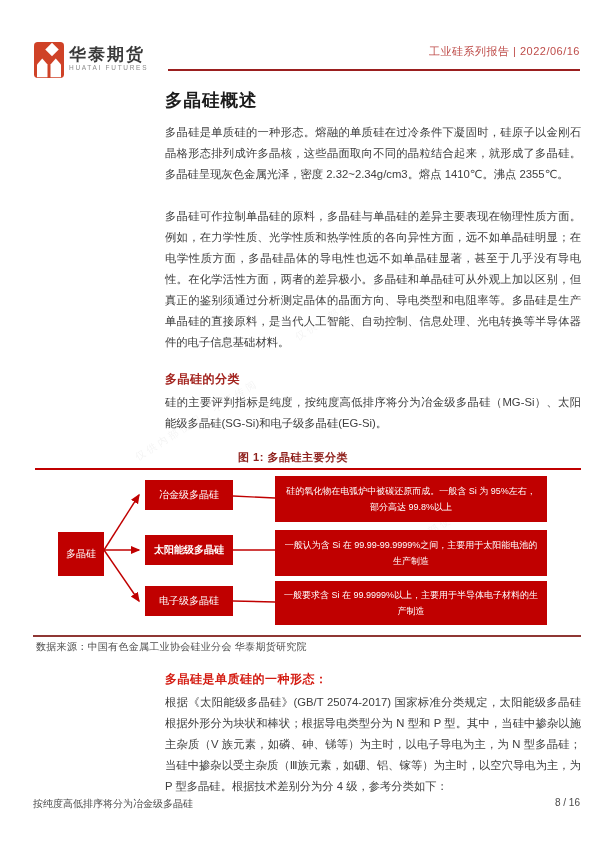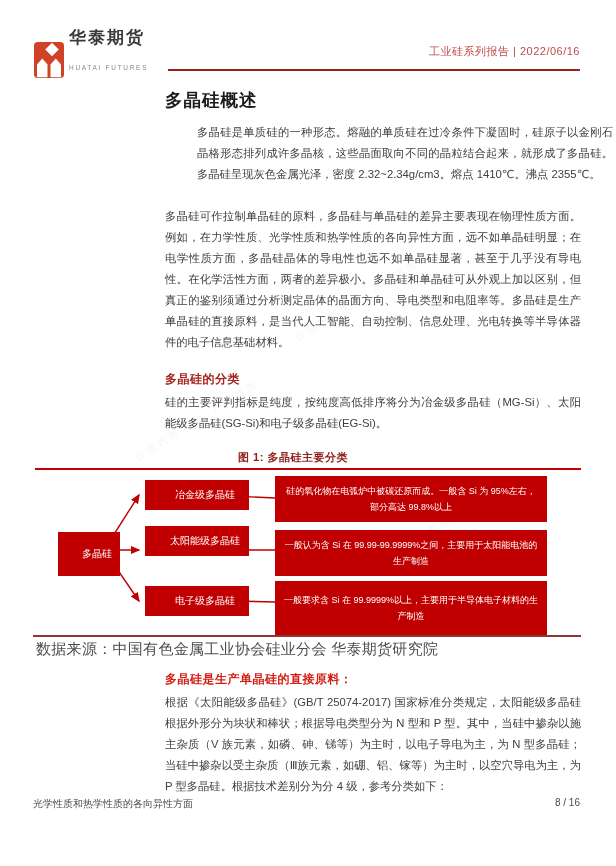--- a/index.html
+++ b/index.html
@@ -4,48 +4,48 @@
 <style>
   html,body{margin:0;padding:0;}
   body{
     width:616px;height:866px;position:relative;background:#ffffff;
     font-family:"Liberation Sans","DejaVu Sans",sans-serif;
     color:#3f3f3f;overflow:hidden;
   }
   .abs{position:absolute;}
   
   .logo-mark{left:34px;top:42px;width:30px;height:36px;}
-  .brand-cn{left:69px;top:26px;font-size:17px;font-weight:bold;color:#3a3a3a;letter-spacing:2px;}
+  .brand-cn{left:69px;top:43px;font-size:17px;font-weight:bold;color:#3a3a3a;letter-spacing:2px;}
   .brand-en{left:69px;top:64px;font-size:6.5px;color:#8b8b8b;letter-spacing:1.7px;}
   .header-right{left:280px;top:44px;width:300px;text-align:right;font-size:11px;color:#be4b48;letter-spacing:.5px;}
   .header-line{left:168px;top:69px;width:412px;height:2px;background:#9b1f1f;}
   
   .page-title{left:165px;top:88px;font-size:17.5px;font-weight:bold;color:#1c1c1c;letter-spacing:1px;}
   .para{left:165px;width:416px;font-size:11.3px;line-height:21px;color:#404040;
         text-align:justify;text-align-last:left;}
-  .para1{top:122px;margin-left:32px;}
+  .para1{top:122px;}
   .para2{top:206px;}
   .sec-heading{left:165px;font-size:12px;font-weight:bold;letter-spacing:.5px;}
   .sec1-heading{top:371px;color:#a3231e;}
   .sec1-text{top:392px;}
   .sec2-heading{top:671px;color:#d41c12;}
   .sec2-text{top:692px;}
   
   .fig-title{left:238px;top:450px;font-size:11px;font-weight:bold;color:#8e1f1b;letter-spacing:.5px;}
   .fig-top-line{left:35px;top:468px;width:546px;height:2px;background:#c00000;}
   .diagram{left:35px;top:472px;width:546px;height:160px;}
-  .node{position:absolute;background:#c00000;color:#ffffff;display:flex;align-items:center;justify-content:center;padding-left:16px;}
+  .node{position:absolute;background:#c00000;color:#ffffff;display:flex;align-items:center;justify-content:center;}
   .root-node{left:23px;top:60px;width:46px;height:44px;font-size:10px;}
   .branch-node{left:110px;width:88px;height:30px;font-size:10px;}
-  .b1{top:8px;}.b2{top:54px;}.b3{top:114px;}
+  .b1{top:8px;}.b2{top:63px;font-weight:bold;}.b3{top:114px;}
   .desc-node{left:240px;width:272px;font-size:9px;line-height:16px;text-align:center;padding:18px 8px;box-sizing:border-box;}
-  .d1{top:4px;height:46px;}.d2{top:58px;height:46px;}.d3{top:109px;height:54px;}
+  .d1{top:4px;height:46px;}.d2{top:58px;height:46px;}.d3{top:109px;height:44px;}
   .diagram svg{position:absolute;left:0;top:0;}
   .fig-bottom-line{left:33px;top:635px;width:548px;height:2px;background:#8f3734;}
-  .fig-source{left:36px;top:640px;font-size:15px;color:#4d4d4d;letter-spacing:.3px;}
+  .fig-source{left:36px;top:640px;font-size:10px;color:#4d4d4d;letter-spacing:.3px;}
   
   .footer-disclaimer{left:33px;top:797px;font-size:10px;color:#4a4a4a;}
   .footer-page{left:380px;top:797px;width:200px;text-align:right;font-size:10px;color:#4a4a4a;}
   
   .watermark{font-size:10px;color:#777777;opacity:.08;letter-spacing:3px;white-space:nowrap;
              transform:rotate(-32deg);transform-origin:left bottom;pointer-events:none;}
   .w1{left:300px;top:330px;}
   .w2{left:400px;top:545px;}
   .w3{left:140px;top:450px;}
 </style>
@@ -98,17 +98,17 @@
   <div class="node branch-node b2">太阳能级多晶硅</div>
   <div class="node branch-node b3">电子级多晶硅</div>
   <div class="node desc-node d1">硅的氧化物在电弧炉中被碳还原而成。一般含 Si 为 95%左右，部分高达 99.8%以上</div>
   <div class="node desc-node d2">一般认为含 Si 在 99.99-99.9999%之间，主要用于太阳能电池的生产制造</div>
   <div class="node desc-node d3">一般要求含 Si 在 99.9999%以上，主要用于半导体电子材料的生产制造</div>
 </div>
 
 <div class="abs fig-bottom-line"></div>
 <div class="abs fig-source">数据来源：中国有色金属工业协会硅业分会  华泰期货研究院</div>
 
-<div class="abs sec-heading sec2-heading">多晶硅是生产单晶硅的直接原料：</div>
+<div class="abs sec-heading sec2-heading">多晶硅是单质硅的一种形态：</div>
 <div class="abs para sec2-text">根据《太阳能级多晶硅》(GB/T 25074-2017) 国家标准分类规定，太阳能级多晶硅根据外形分为块状和棒状；根据导电类型分为 N 型和 P 型。其中，当硅中掺杂以施主杂质（V 族元素，如磷、砷、锑等）为主时，以电子导电为主，为 N 型多晶硅；当硅中掺杂以受主杂质（Ⅲ族元素，如硼、铝、镓等）为主时，以空穴导电为主，为 P 型多晶硅。根据技术差别分为分 4 级，参考分类如下：</div>
 
-<div class="abs footer-disclaimer">光学性质和热学性质的各向异性方面</div>
+<div class="abs footer-disclaimer">按纯度高低排序将分为冶金级多晶硅</div>
 <div class="abs footer-page">8 / 16</div>
 
 </body></html>

